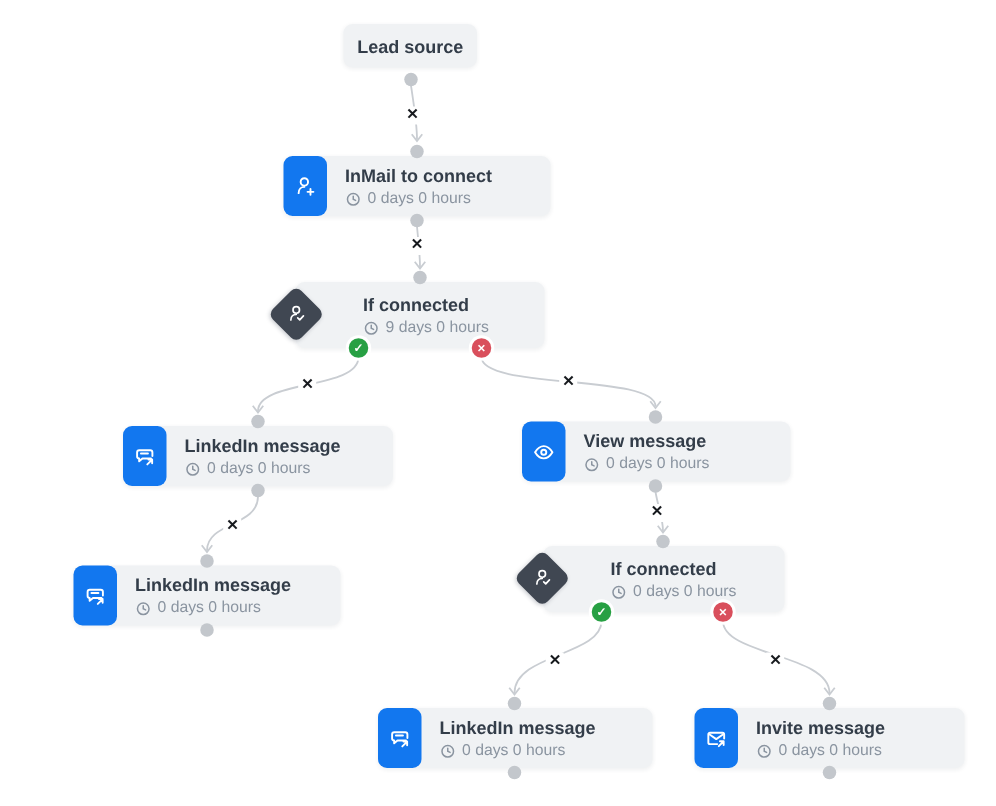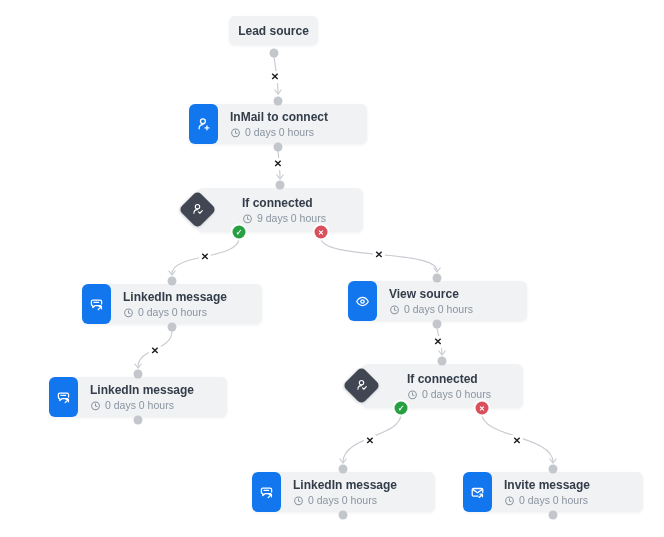--- a/index.html
+++ b/index.html
@@ -170,21 +170,21 @@
   <span class="port" style="left:138px;top:420px"></span>
 
   <div class="node action" style="left:348px;top:281px;width:179px;height:40px">
     <div class="icon-box">
       <svg class="glyph" width="17" height="17" viewBox="0 0 20 20" fill="none" stroke="#fff" stroke-width="1.5" stroke-linecap="round" stroke-linejoin="round">
         <path d="M3.2,10 C5.2,6.6 7.8,5.2 10,5.2 C12.2,5.2 14.8,6.6 16.8,10 C14.8,13.4 12.2,14.8 10,14.8 C7.8,14.8 5.2,13.4 3.2,10 Z"></path>
         <circle cx="10" cy="10" r="2"></circle>
       </svg>
     </div>
     <div class="content">
-      <span class="title">View source</span>
+      <span class="title">View message</span>
       <span class="delay">
         <svg class="glyph" width="11" height="11" viewBox="0 0 12 12" fill="none" stroke="#8a94a0" stroke-width="1.1" stroke-linecap="round">
           <circle cx="6" cy="6.4" r="4.2"></circle>
             <path d="M6,4.1 V6.4 L7.7,7.2"></path>
         </svg>
         <span>0 days 0 hours</span>
       </span>
     </div>
   </div>
   <span class="port" style="left:437px;top:278px"></span>

